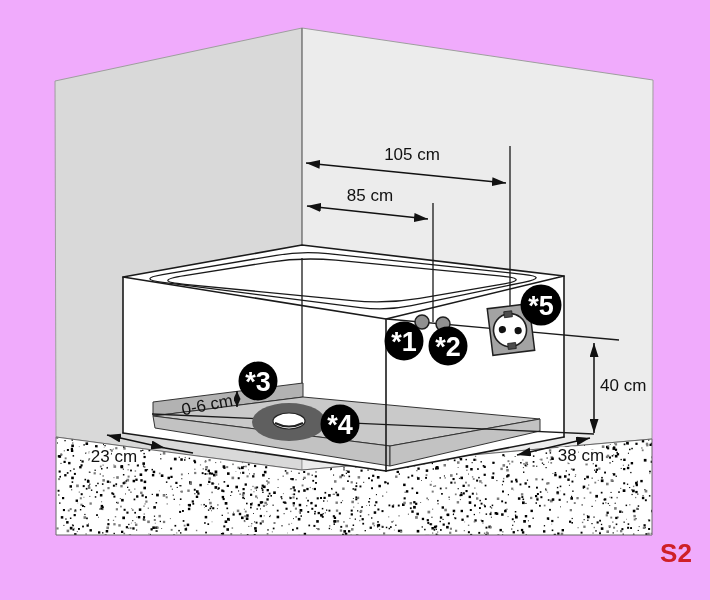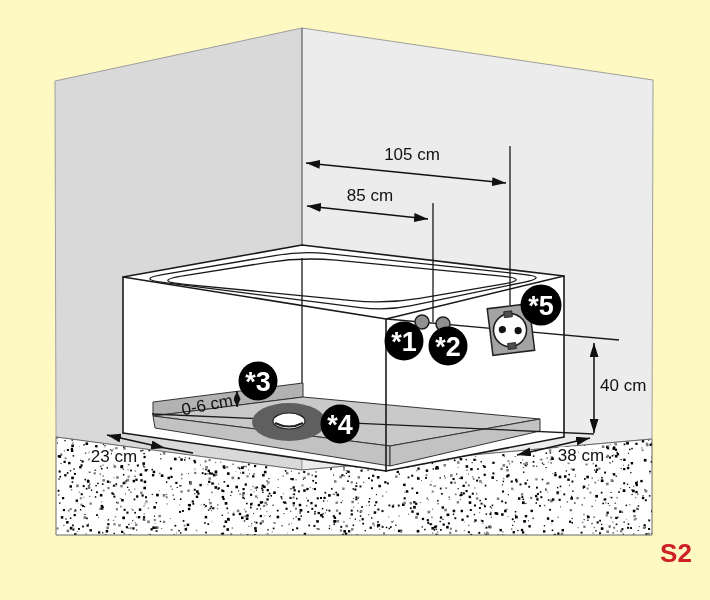--- a/index.html
+++ b/index.html
@@ -1,16 +1,16 @@
 <!DOCTYPE html>
 <html><head>
 <meta charset="utf-8">
 <style>
   html,body{margin:0;padding:0;background:#ffffff;}
-  .stage{position:relative;width:710px;height:600px;background:#fef9c3;overflow:hidden;
+  .stage{position:relative;width:710px;height:600px;background:#f0abfc;overflow:hidden;
          font-family:"Liberation Sans", sans-serif;}
   svg{display:block}
   text{font-family:"Liberation Sans", sans-serif;}
   .dim-label{font-size:17px;fill:#111;}
   .dim-label.halo{paint-order:stroke;stroke:#ffffff;stroke-width:5px;stroke-linejoin:round;}
   .callout-label{font-size:27px;font-weight:bold;fill:#ffffff;}
   .figure-code{font-size:26px;font-weight:600;}
   .edge{fill:none;stroke:#1a1a1a;stroke-width:1.6;stroke-linejoin:round;stroke-linecap:round;}
   .thin{fill:none;stroke:#1a1a1a;stroke-width:1.3;}
   .dim{fill:none;stroke:#111;stroke-width:1.5;}

